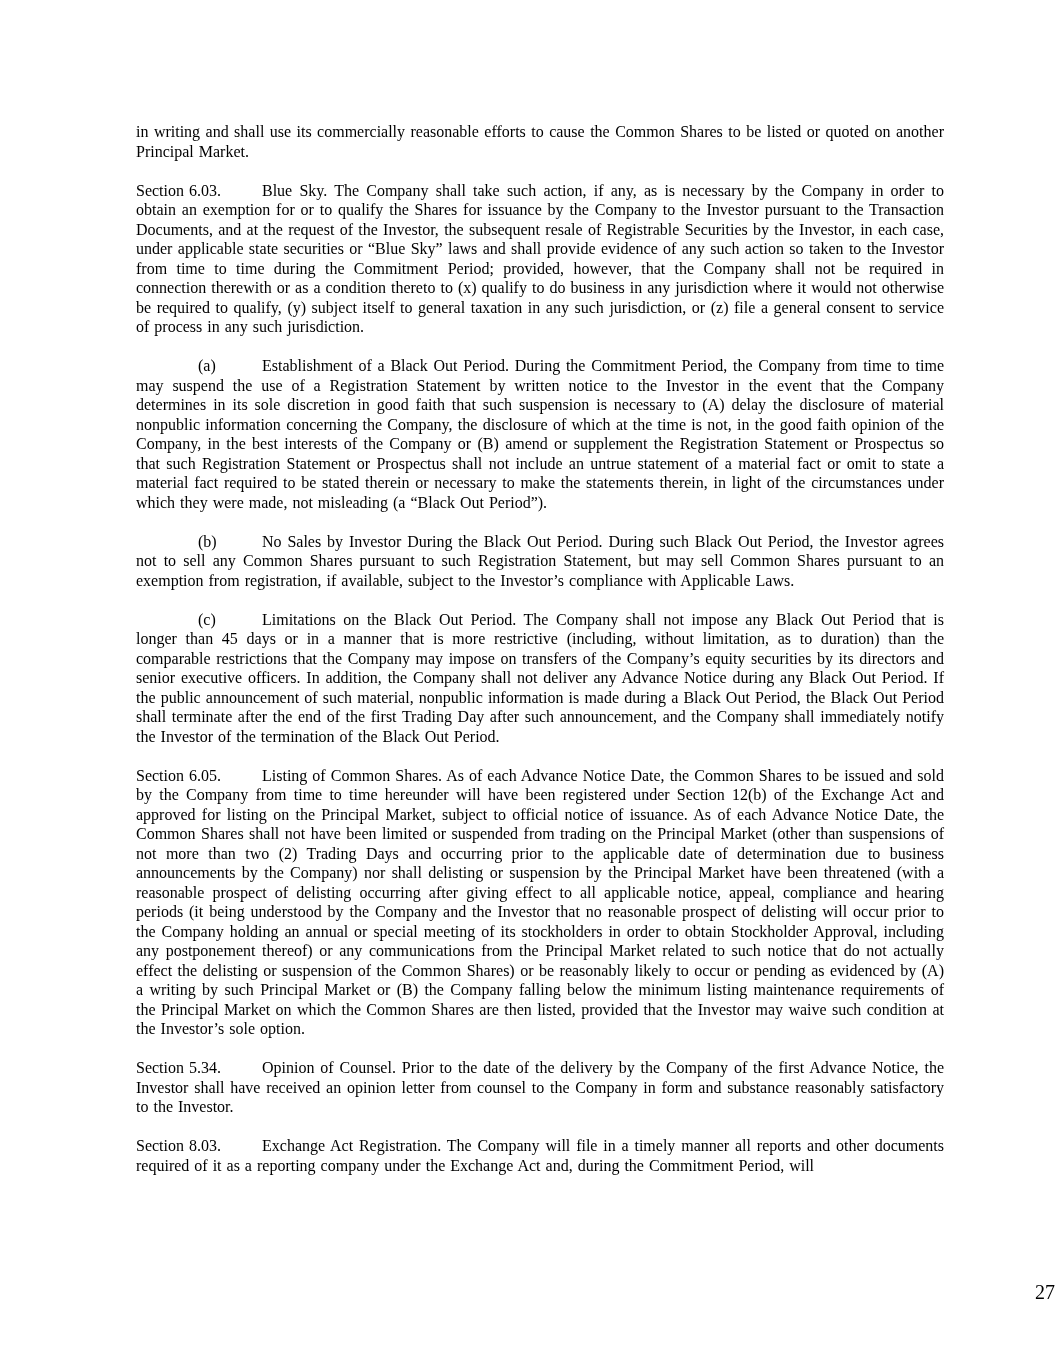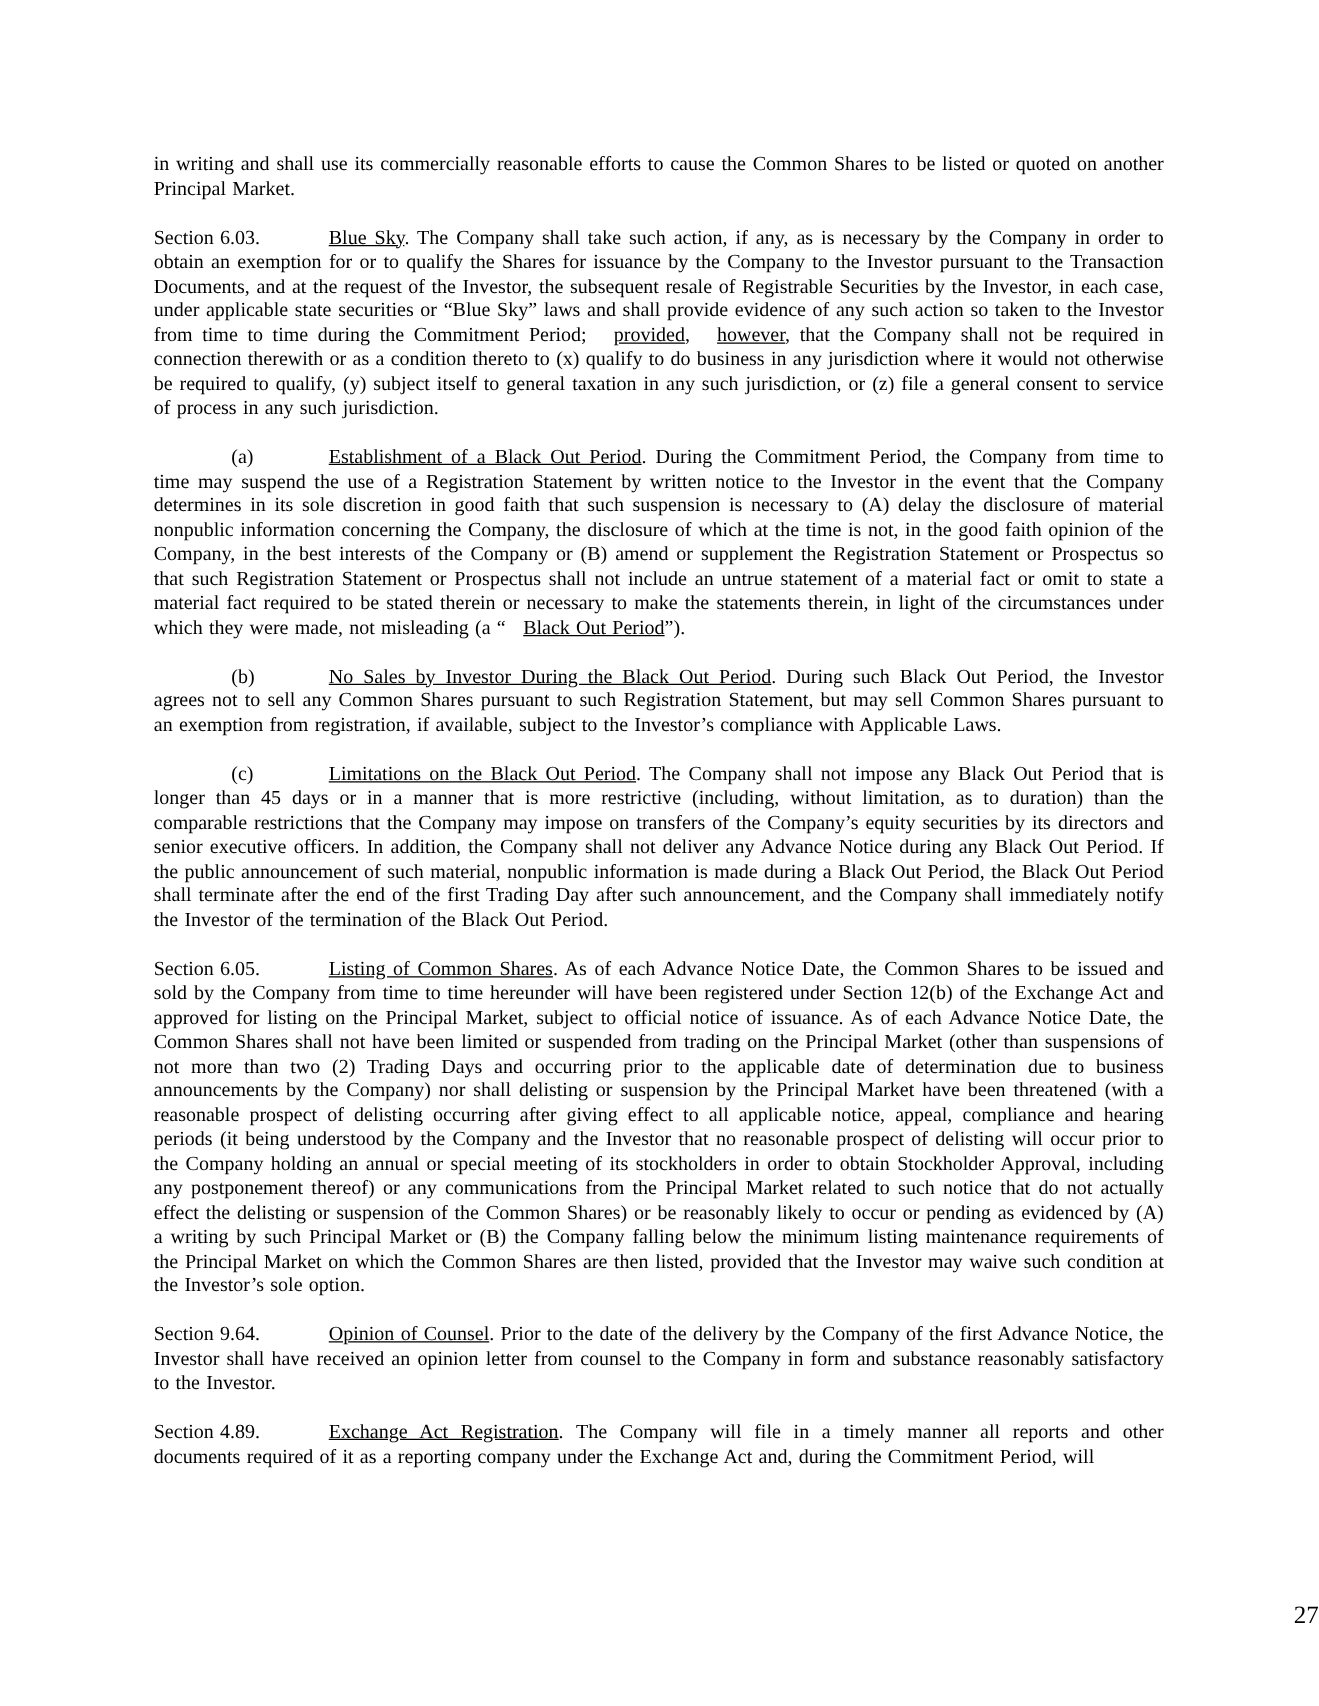--- a/index.html
+++ b/index.html
@@ -10,21 +10,21 @@
   body {
     width: 1055px;
     height: 1365px;
     position: relative;
     font-family: "Liberation Serif", "DejaVu Serif", serif;
     color: #000000;
     overflow: hidden;
   }
   .content {
     position: absolute;
-    left: 123px;
+    left: 136px;
     top: 122px;
     width: 808px;
   }
   p.para {
     margin: 0 0 19.5px 0;
     padding: 0;
     font-size: 16px;
     line-height: 19.5px;
     text-align: justify;
     word-spacing: 1px;
@@ -36,22 +36,20 @@
     display: inline-block;
     width: 126px;
     font-family: Liberation Serif, serif;
   }
   .label-sub {
     display: inline-block;
     width: 64px;
     text-indent: 0;
   }
   .u {
-    text-decoration: underline;
-    margin-left: 14px;
   }
   .page-number {
     position: absolute;
     top: 1283px;
     left: 0;
     width: 100%;
     text-align: right;
     font-size: 20px;
     line-height: 19.5px;
   }
@@ -60,18 +58,18 @@
 <body>
 
 <div class="content">
   <div id="paragraphs">
       <p class="para body"><span>in writing and shall use its commercially reasonable efforts to cause the Common Shares to be listed or quoted on another Principal Market.</span></p>
       <p class="para section"><span class="label-section">Section 6.03.</span><span class="u">Blue Sky</span><span>. The Company shall take such action, if any, as is necessary by the Company in order to obtain an exemption for or to qualify the Shares for issuance by the Company to the Investor pursuant to the Transaction Documents, and at the request of the Investor, the subsequent resale of Registrable Securities by the Investor, in each case, under applicable state securities or “Blue Sky” laws and shall provide evidence of any such action so taken to the Investor from time to time during the Commitment Period; </span><span class="u">provided</span><span>, </span><span class="u">however</span><span>, that the Company shall not be required in connection therewith or as a condition thereto to (x) qualify to do business in any jurisdiction where it would not otherwise be required to qualify, (y) subject itself to general taxation in any such jurisdiction, or (z) file a general consent to service of process in any such jurisdiction.</span></p>
       <p class="para sub"><span class="label-sub">(a)</span><span class="u">Establishment of a Black Out Period</span><span>. During the Commitment Period, the Company from time to time may suspend the use of a Registration Statement by written notice to the Investor in the event that the Company determines in its sole discretion in good faith that such suspension is necessary to (A) delay the disclosure of material nonpublic information concerning the Company, the disclosure of which at the time is not, in the good faith opinion of the Company, in the best interests of the Company or (B) amend or supplement the Registration Statement or Prospectus so that such Registration Statement or Prospectus shall not include an untrue statement of a material fact or omit to state a material fact required to be stated therein or necessary to make the statements therein, in light of the circumstances under which they were made, not misleading (a “</span><span class="u">Black Out Period</span><span>”).</span></p>
       <p class="para sub"><span class="label-sub">(b)</span><span class="u">No Sales by Investor During the Black Out Period</span><span>. During such Black Out Period, the Investor agrees not to sell any Common Shares pursuant to such Registration Statement, but may sell Common Shares pursuant to an exemption from registration, if available, subject to the Investor’s compliance with Applicable Laws.</span></p>
       <p class="para sub"><span class="label-sub">(c)</span><span class="u">Limitations on the Black Out Period</span><span>. The Company shall not impose any Black Out Period that is longer than 45 days or in a manner that is more restrictive (including, without limitation, as to duration) than the comparable restrictions that the Company may impose on transfers of the Company’s equity securities by its directors and senior executive officers. In addition, the Company shall not deliver any Advance Notice during any Black Out Period. If the public announcement of such material, nonpublic information is made during a Black Out Period, the Black Out Period shall terminate after the end of the first Trading Day after such announcement, and the Company shall immediately notify the Investor of the termination of the Black Out Period.</span></p>
       <p class="para section"><span class="label-section">Section 6.05.</span><span class="u">Listing of Common Shares</span><span>. As of each Advance Notice Date, the Common Shares to be issued and sold by the Company from time to time hereunder will have been registered under Section 12(b) of the Exchange Act and approved for listing on the Principal Market, subject to official notice of issuance. As of each Advance Notice Date, the Common Shares shall not have been limited or suspended from trading on the Principal Market (other than suspensions of not more than two (2) Trading Days and occurring prior to the applicable date of determination due to business announcements by the Company) nor shall delisting or suspension by the Principal Market have been threatened (with a reasonable prospect of delisting occurring after giving effect to all applicable notice, appeal, compliance and hearing periods (it being understood by the Company and the Investor that no reasonable prospect of delisting will occur prior to the Company holding an annual or special meeting of its stockholders in order to obtain Stockholder Approval, including any postponement thereof) or any communications from the Principal Market related to such notice that do not actually effect the delisting or suspension of the Common Shares) or be reasonably likely to occur or pending as evidenced by (A) a writing by such Principal Market or (B) the Company falling below the minimum listing maintenance requirements of the Principal Market on which the Common Shares are then listed, provided that the Investor may waive such condition at the Investor’s sole option.</span></p>
-      <p class="para section"><span class="label-section">Section 9.64.</span><span class="u">Opinion of Counsel</span><span>.  Prior to the date of the delivery by the Company of the first Advance Notice, the Investor shall have received an opinion letter from counsel to the Company in form and substance reasonably satisfactory to the Investor.</span></p>
-      <p class="para section"><span class="label-section">Section 4.89.</span><span class="u">Exchange Act Registration</span><span>. The Company will file in a timely manner all reports and other documents required of it as a reporting company under the Exchange Act and, during the Commitment Period, will</span></p>
+      <p class="para section"><span class="label-section">Section 5.34.</span><span class="u">Opinion of Counsel</span><span>.  Prior to the date of the delivery by the Company of the first Advance Notice, the Investor shall have received an opinion letter from counsel to the Company in form and substance reasonably satisfactory to the Investor.</span></p>
+      <p class="para section"><span class="label-section">Section 8.03.</span><span class="u">Exchange Act Registration</span><span>. The Company will file in a timely manner all reports and other documents required of it as a reporting company under the Exchange Act and, during the Commitment Period, will</span></p>
     </div>
 </div>
 
 <div class="page-number">27</div>
 
 </body></html>

